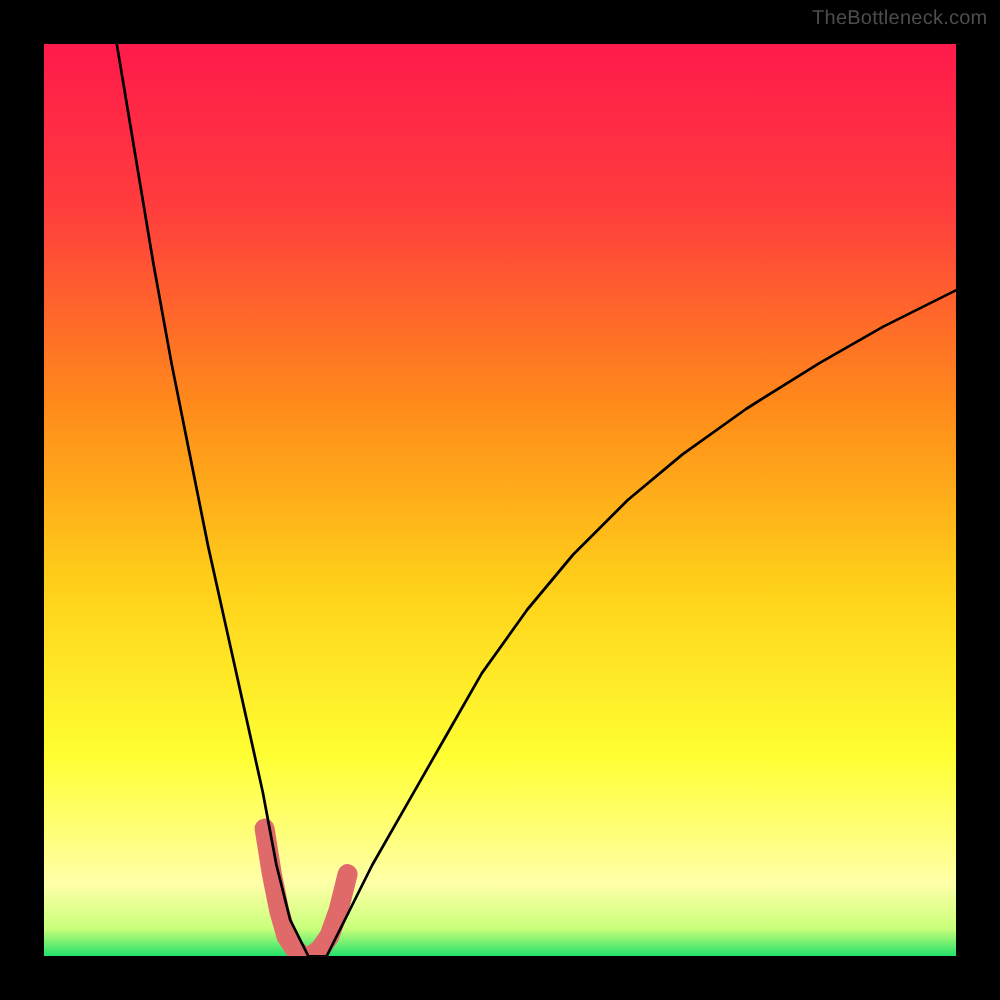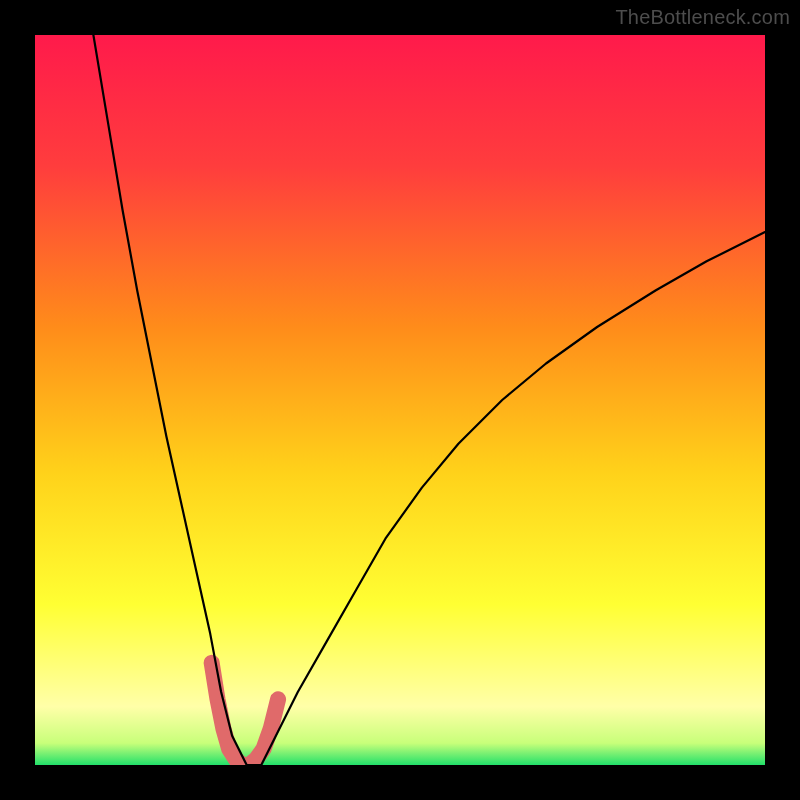--- a/index.html
+++ b/index.html
@@ -25,21 +25,21 @@
     top: 35px;
     width: 730px;
     height: 730px;
     overflow: hidden;
   }
   .attribution {
     position: absolute;
     top: 6px;
     right: 10px;
     color: #4d4d4d;
-    font-size: 20px;
+    font-size: 16px;
     font-weight: 500;
     letter-spacing: 0.2px;
   }
   svg {
     display: block;
   }
 </style>
 </head>
 <body>
 

